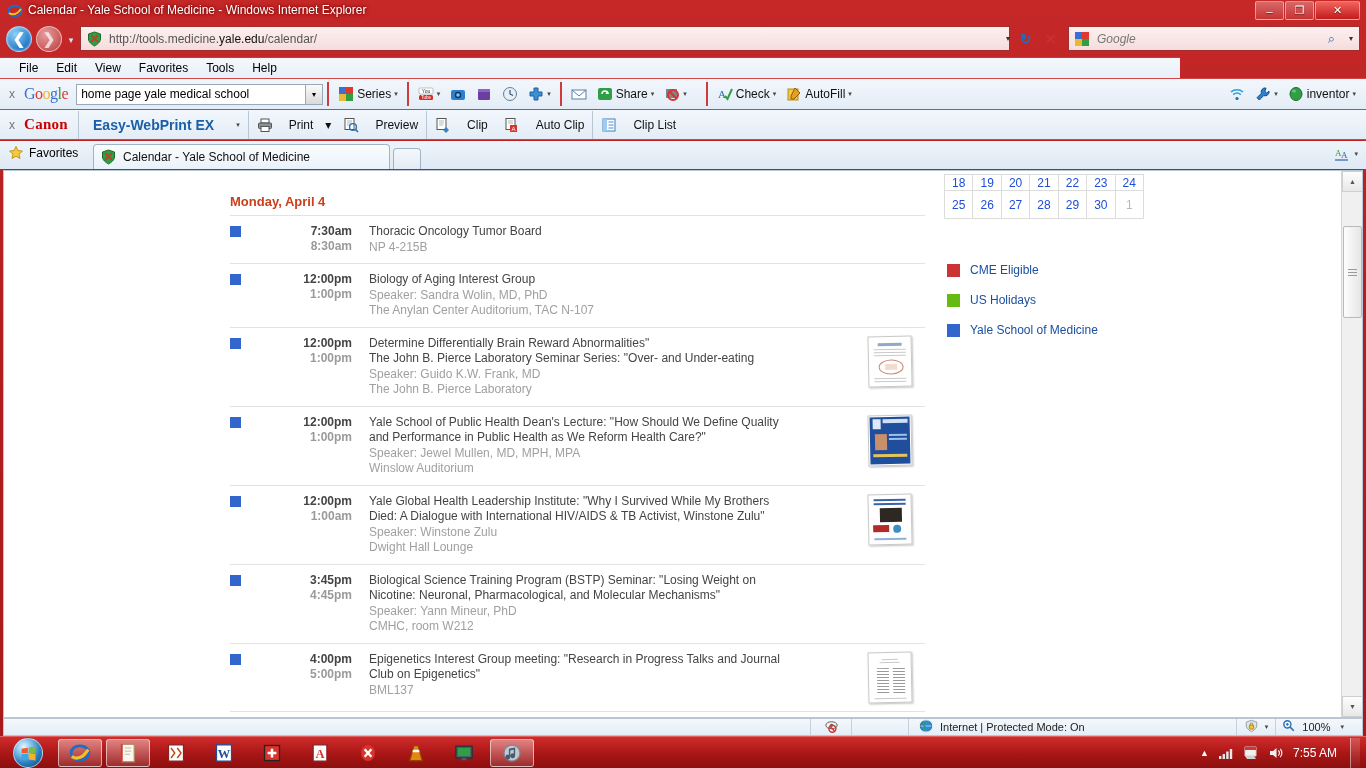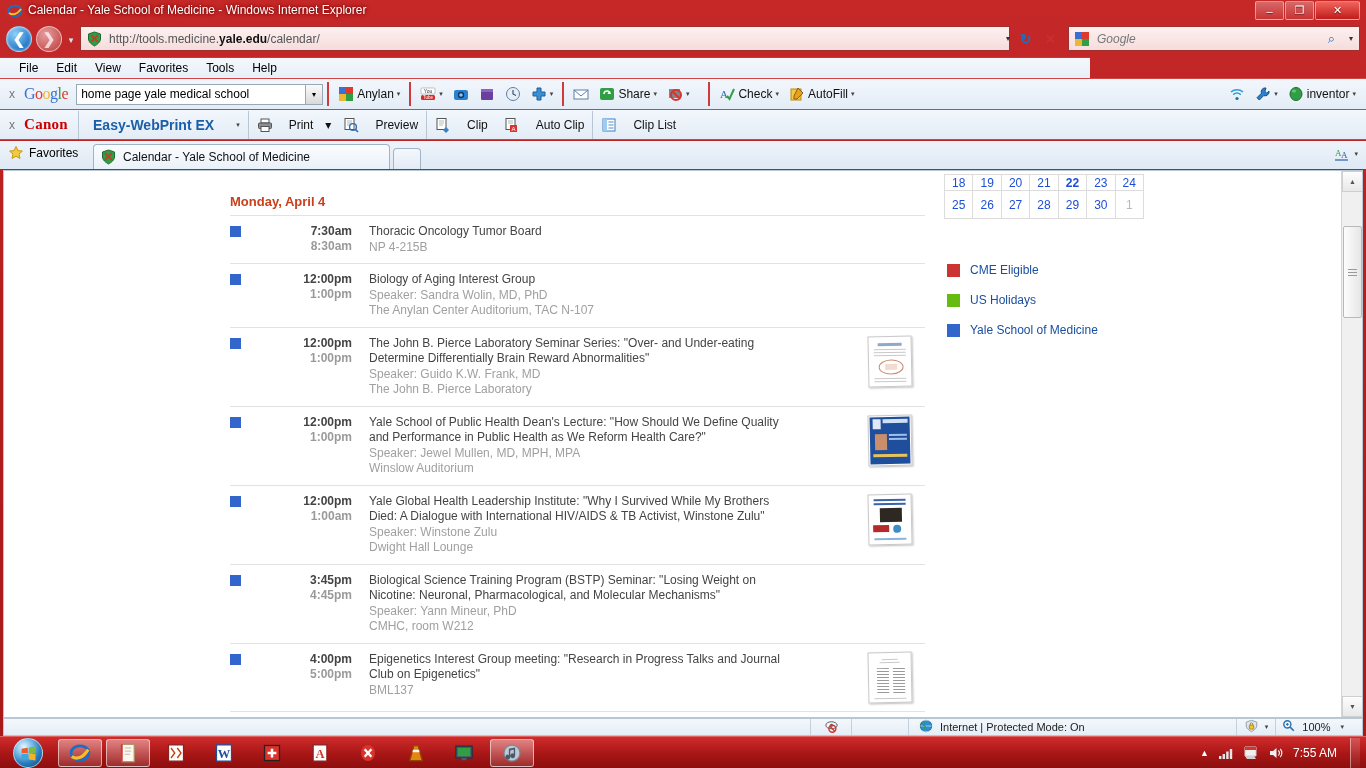--- a/index.html
+++ b/index.html
@@ -76,21 +76,21 @@
     position: absolute; left: 80px; top: 3px; width: 930px; height: 25px;
     background: linear-gradient(180deg,#fdf0f0,#f6dcdc);
     border: 1px solid #a03030; display: flex; align-items: center;
   }
   #security-icon {
     margin-left: 6px; width: 15px; height: 16px; position: relative;
   }
   #address-text {
     margin-left: 7px; color: #555; font-size: 12px; white-space: nowrap;
   }
-  #address-text b { color: #111; font-weight: bold; }
+  #address-text b { color: #111; font-weight: normal; }
   #address-dropdown {
     position: absolute; left: 1000px; top: 3px; width: 16px; height: 25px;
     display: flex; align-items: center; justify-content: center;
     color: #333; font-size: 8px;
   }
   .addr-btn {
     position: absolute; top: 3px; width: 25px; height: 25px;
     display: flex; align-items: center; justify-content: center;
     font-size: 14px; font-weight: bold;
   }
@@ -103,21 +103,21 @@
   }
   #search-provider-icon { margin-left: 5px; width: 16px; height: 16px; }
   #search-placeholder { margin-left: 7px; color: #777; font-size: 12px; font-style: italic; }
   #search-go-icon {
     position: absolute; right: 24px; color: #1f6fc0; font-size: 13px;
   }
   #search-dropdown-icon { position: absolute; right: 6px; color: #333; font-size: 8px; }
 
   
   #menu-bar {
-    position: absolute; left: 0; top: 57px; width: 1090px; height: 21px;
+    position: absolute; left: 0; top: 57px; width: 1180px; height: 21px;
     background: linear-gradient(180deg,#f4f8fc,#e7eff8);
     border-top: 1px solid #c83a3a;
     display: flex; align-items: center; padding-left: 10px;
   }
   .menu-item {
     padding: 1px 9px; font-size: 12px; color: #000;
   }
 
   
   #google-toolbar {
@@ -383,21 +383,21 @@
 
     <div class="gt-btn">
       <span class="gicon">
         <svg width="16" height="16" viewBox="0 0 16 16">
           <rect x="1" y="1" width="7" height="7" fill="#3b6fd4"></rect>
             <rect x="8" y="1" width="7" height="7" fill="#dd3a2d"></rect>
           <rect x="1" y="8" width="7" height="7" fill="#ecb731"></rect>
             <rect x="8" y="8" width="7" height="7" fill="#2f9e44"></rect>
         </svg>
       </span>
-      <span>Anylan</span>
+      <span>Series</span>
       <span class="gt-caret">▾</span>
     </div>
     <div class="gt-sep"></div>
 
     <div class="gt-btn">
       <span class="gicon">
         <svg width="16" height="16" viewBox="0 0 16 16">
           <rect x="1" y="2" width="14" height="6" rx="1" fill="#fff" stroke="#888" stroke-width=".5"></rect>
           <text x="8" y="7" font-size="5" text-anchor="middle" fill="#333" font-family="sans-serif">You</text>
           <rect x="1" y="9" width="14" height="5" rx="1.5" fill="#d92b26"></rect>
@@ -662,22 +662,22 @@
           </div>
           <div class="event-row">
             <div class="ev-swatch-cell">
               <span class="ev-swatch" style="background: rgb(51, 102, 204);"></span>
             </div>
             <div class="ev-time-cell">
               <span class="ev-start">12:00pm</span>
               <span class="ev-end">1:00pm</span>
             </div>
             <div class="ev-body">
+              <div class="ev-title">Determine Differentially Brain Reward Abnormalities"</div>
               <div class="ev-title">The John B. Pierce Laboratory Seminar Series: "Over- and Under-eating</div>
-              <div class="ev-title">Determine Differentially Brain Reward Abnormalities"</div>
               <div class="ev-sub">Speaker: Guido K.W. Frank, MD</div>
               <div class="ev-sub">The John B. Pierce Laboratory</div>
             </div>
             <div class="ev-thumb-cell">
               <div class="ev-thumb">
                 <div class="thumb-line" style="top:6px;left:9px;right:9px;height:3px;background:#8fa9c6"></div>
       <div class="thumb-line" style="top:12px"></div>
                 <div class="thumb-line" style="top:15px"></div>
       <div class="thumb-line" style="top:18px"></div>
       <svg style="position:absolute;left:9px;top:22px" width="26" height="16" viewBox="0 0 26 16">
@@ -785,21 +785,21 @@
         </div>
 
       <div id="right-rail">
         <table id="mini-calendar">
             <tbody>
               <tr style="height: 13px;">
                 <td style="height: 13px; vertical-align: bottom; padding-bottom: 0px;">18</td>
                 <td style="height: 13px; vertical-align: bottom; padding-bottom: 0px;">19</td>
                 <td style="height: 13px; vertical-align: bottom; padding-bottom: 0px;">20</td>
                 <td style="height: 13px; vertical-align: bottom; padding-bottom: 0px;">21</td>
-                <td style="height: 13px; vertical-align: bottom; padding-bottom: 0px; font-weight: bold;">22</td>
+                <td style="height: 13px; vertical-align: bottom; padding-bottom: 0px;">22</td>
                 <td style="height: 13px; vertical-align: bottom; padding-bottom: 0px;">23</td>
                 <td style="height: 13px; vertical-align: bottom; padding-bottom: 0px;">24</td>
               </tr>
               <tr>
                 <td>25</td>
                 <td>26</td>
                 <td>27</td>
                 <td>28</td>
                 <td>29</td>
                 <td>30</td>

